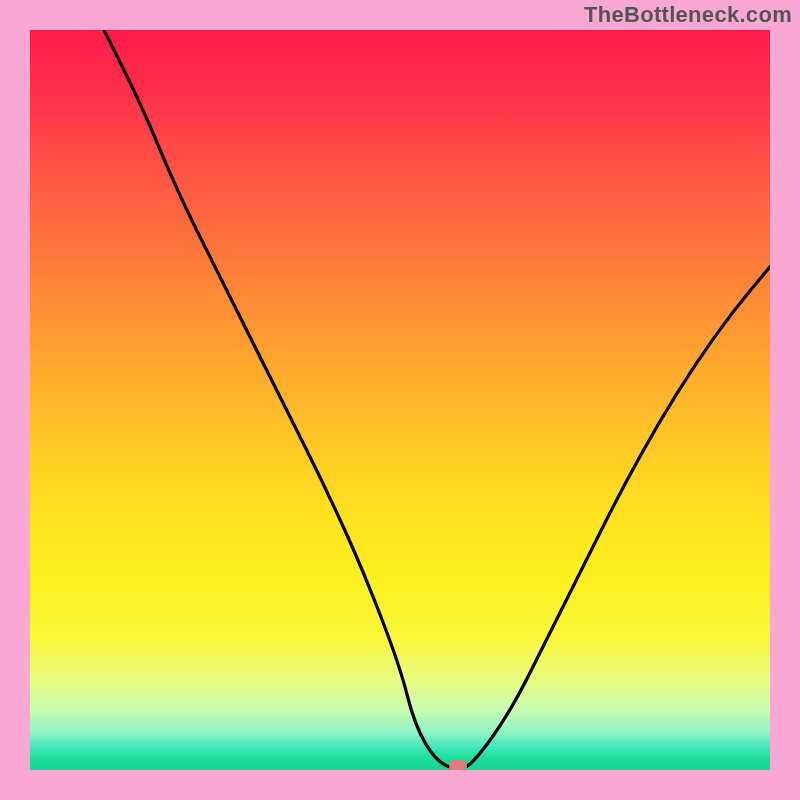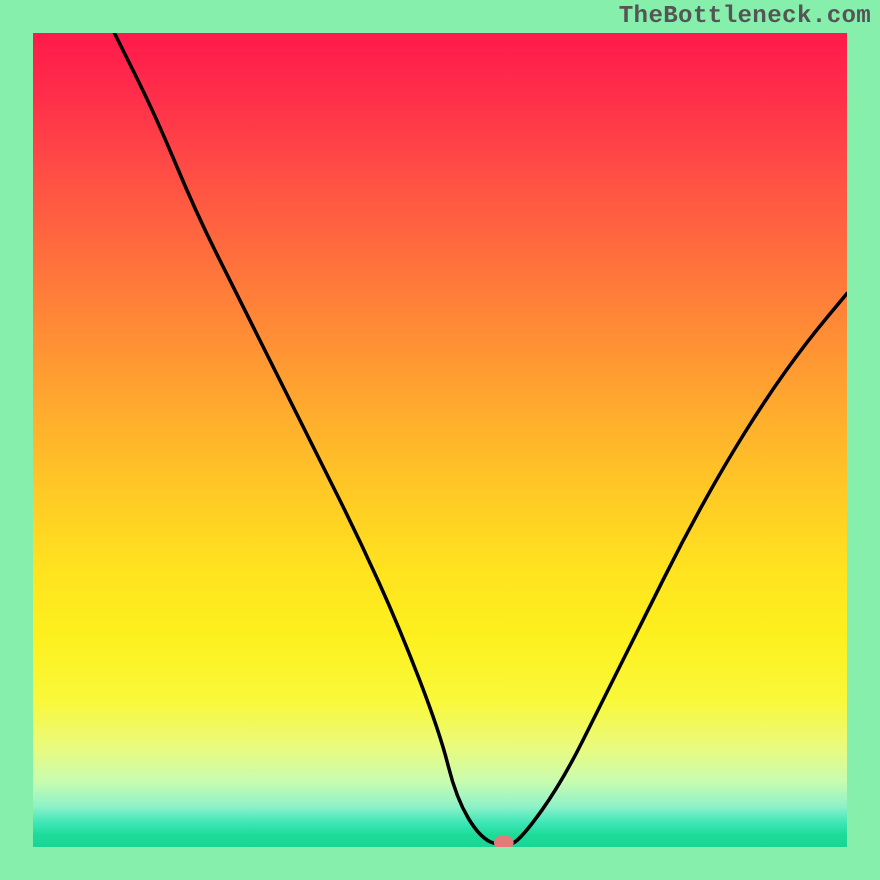--- a/index.html
+++ b/index.html
@@ -8,22 +8,21 @@
     width: 800px;
     height: 800px;
     background: #000;
     overflow: hidden;
     font-family: Arial, Helvetica, sans-serif;
   }
   .frame {
     position: relative;
     width: 800px;
     height: 800px;
-    background: #86efac;
-    font-family: Liberation Mono, monospace;
+    background: #f9a8d4;
   }
   .plot-area {
     position: absolute;
     left: 30px;
     top: 30px;
     width: 740px;
     height: 740px;
     overflow: hidden;
   }
   .gradient {

